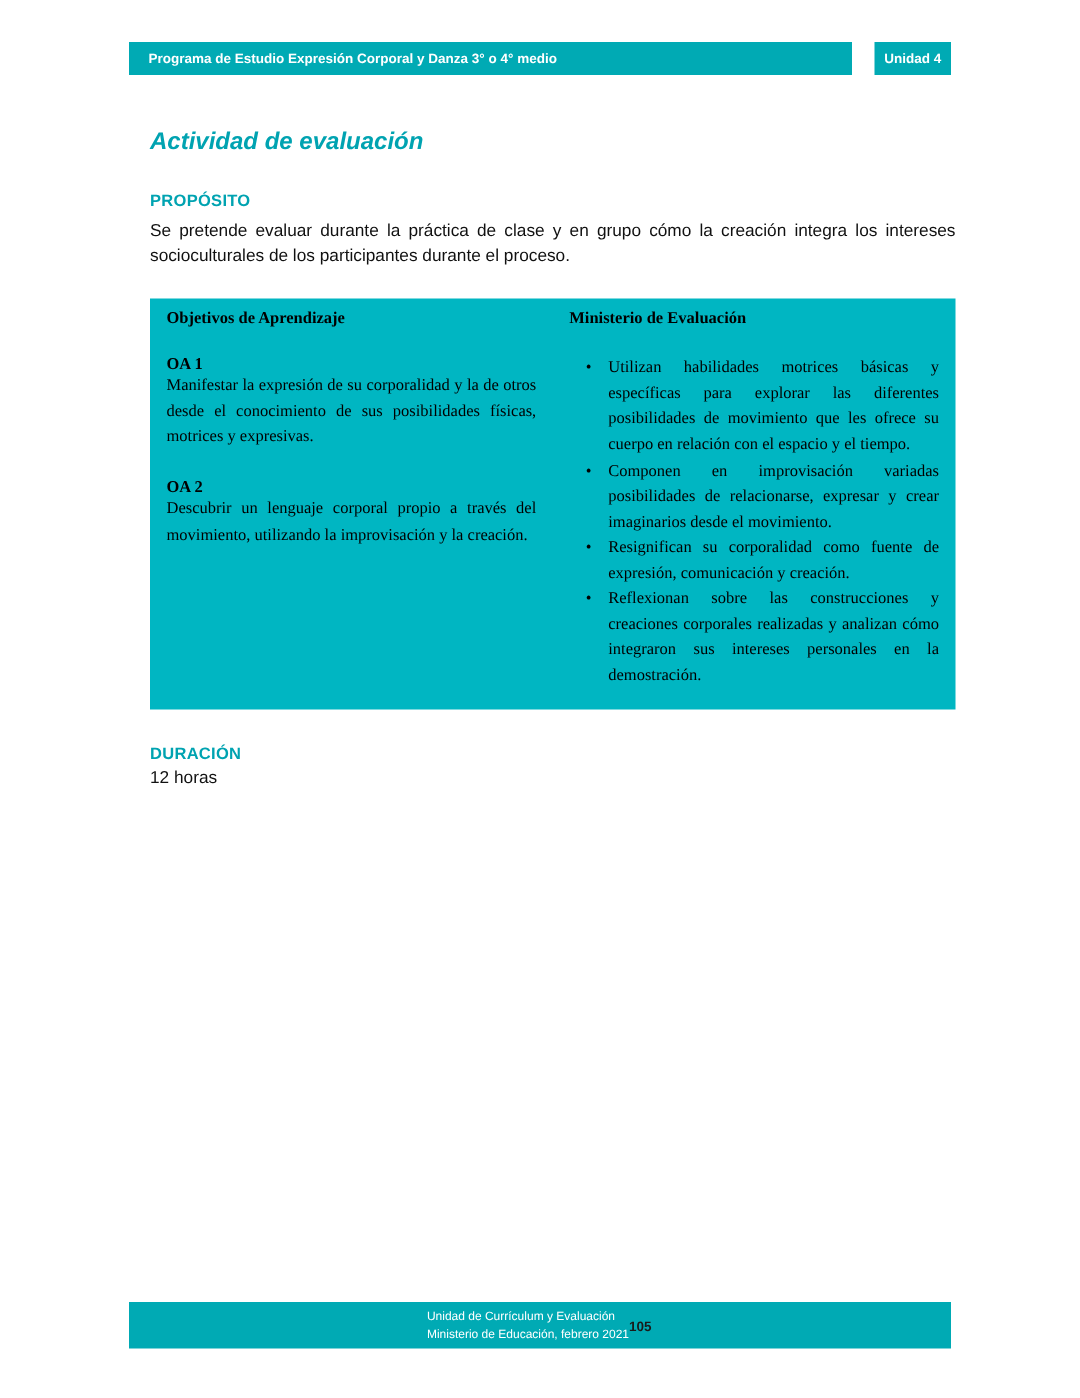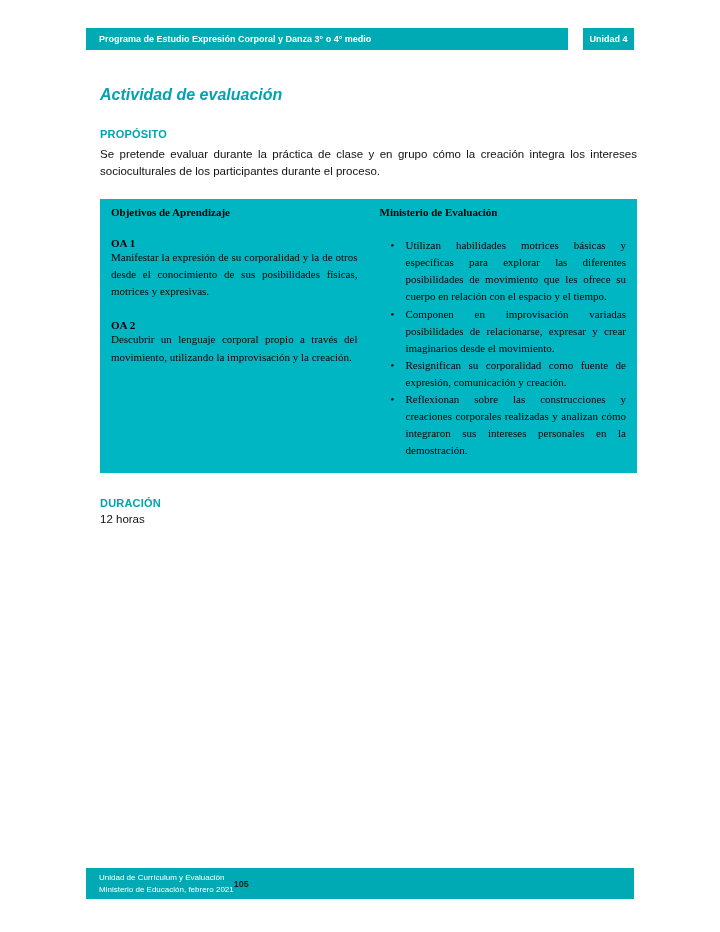--- a/index.html
+++ b/index.html
@@ -135,21 +135,21 @@
   
   .footer {
     position: absolute;
     top: 868px;
     left: 86px;
     width: 548px;
     height: 31px;
     background: #00aab4;
     display: flex;
     align-items: center;
-    justify-content: flex-start;
+    justify-content: center;
     padding: 0 14px 0 13px;
   }
   .footer-left {
     color: #ffffff;
     font-size: 8px;
     line-height: 1.5;
   }
   .footer-page {
     color: #1a1a1a;
     font-size: 9px;

